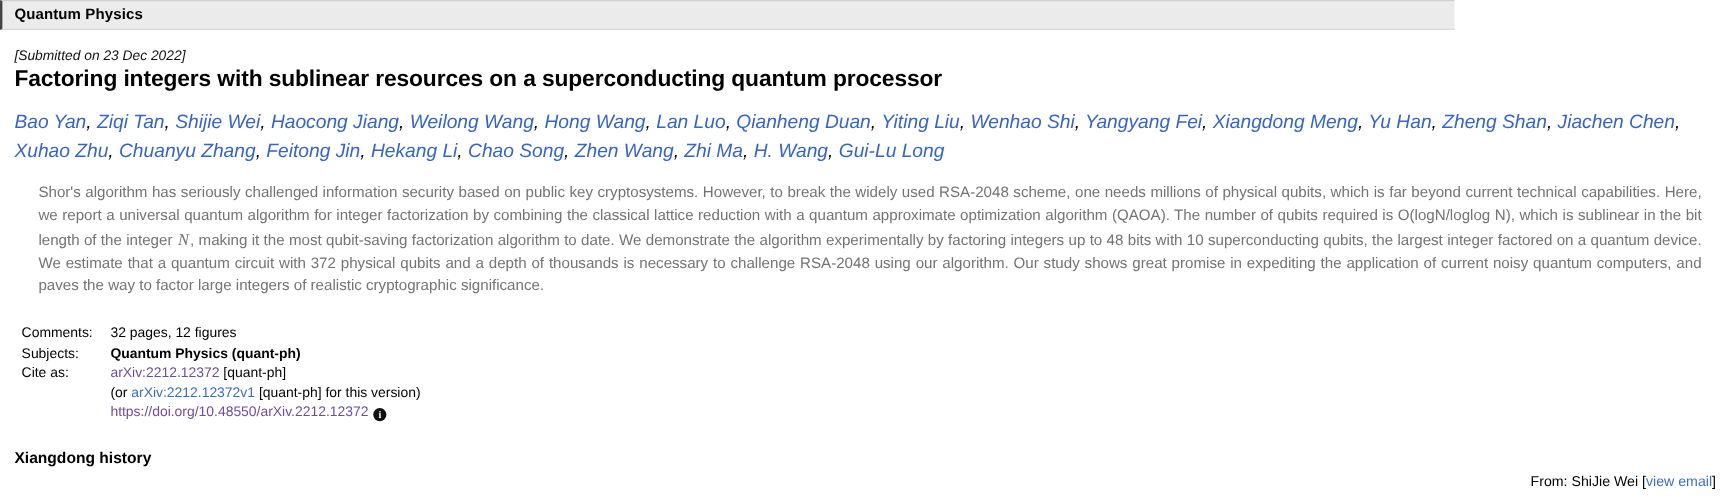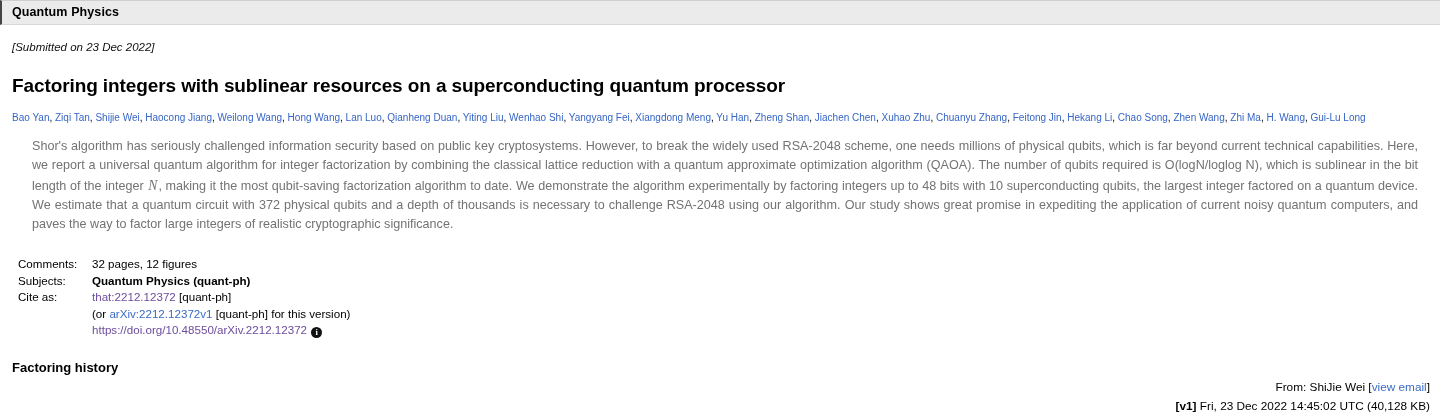--- a/index.html
+++ b/index.html
@@ -14,21 +14,21 @@
     overflow: hidden;
     font-family: "Liberation Sans", sans-serif;
     color: #000000;
     -webkit-font-smoothing: antialiased;
   }
 
   
   .subject-bar {
     position: relative;
     box-sizing: border-box;
-    width: 1440px;
+    width: 1212px;
     height: 25px;
     background: #ebebeb;
     border-top: 1px solid #cfcfcf;
     border-bottom: 1px solid #d8d8d8;
     border-left: 2px solid #444444;
     display: flex;
     align-items: center;
   }
   .subject-bar .subject-title {
     font-size: 12.5px;
@@ -49,32 +49,33 @@
     color: #111111;
     margin-top: 16px;
     line-height: 1.2;
     padding-left: 2px;
   }
 
   .title {
     font-size: 19px;
     font-weight: bold;
     color: #000000;
-    margin-top: 19px;
+    margin-top: 0;
     line-height: 1.25;
     letter-spacing: -0.1px;
     padding-left: 2px;
   }
 
   .authors {
     margin-top: 10px;
     padding-left: 2px;
-    font-size: 10px;
+    font-size: 16px;
     line-height: 1.5;
     color: #000000;
+    font-style: italic;
   }
   .authors a {
     color: #3665c6;
     text-decoration: none;
   }
 
   
   .abstract {
     margin-top: 12px;
     margin-left: 22px;
@@ -183,25 +184,25 @@
         <td class="label">Comments:</td>
         <td class="value">32 pages, 12 figures</td>
       </tr>
       <tr>
         <td class="label">Subjects:</td>
         <td class="value bold">Quantum Physics (quant-ph)</td>
       </tr>
       <tr>
         <td class="label">Cite as:</td>
         <td class="value">
-          <div><a class="link-purple" href="#">that:2212.12372</a> <span class="b">[quant-ph]</span></div>
+          <div><a class="link-purple" href="#">arXiv:2212.12372</a> <span class="b">[quant-ph]</span></div>
           <div><span>(or </span><a class="link-blue" href="#">arXiv:2212.12372v1</a> <span class="b">[quant-ph]</span><span> for this version)</span></div>
           <div><a class="link-purple" href="#">https://doi.org/10.48550/arXiv.2212.12372</a><span class="info-icon">i</span></div>
         </td>
       </tr>
     </tbody>
   </table>
 
-  <div class="subhist-title">Factoring history</div>
+  <div class="subhist-title">Xiangdong history</div>
   <div class="subhist-line"><span>From: ShiJie Wei [</span><a class="link-blue" href="#">view email</a><span>]</span></div>
   <div class="subhist-line"><span class="b">[v1]</span> <span>Fri, 23 Dec 2022 14:45:02 UTC (40,128 KB)</span></div>
 
 </div>
 
 </body></html>

